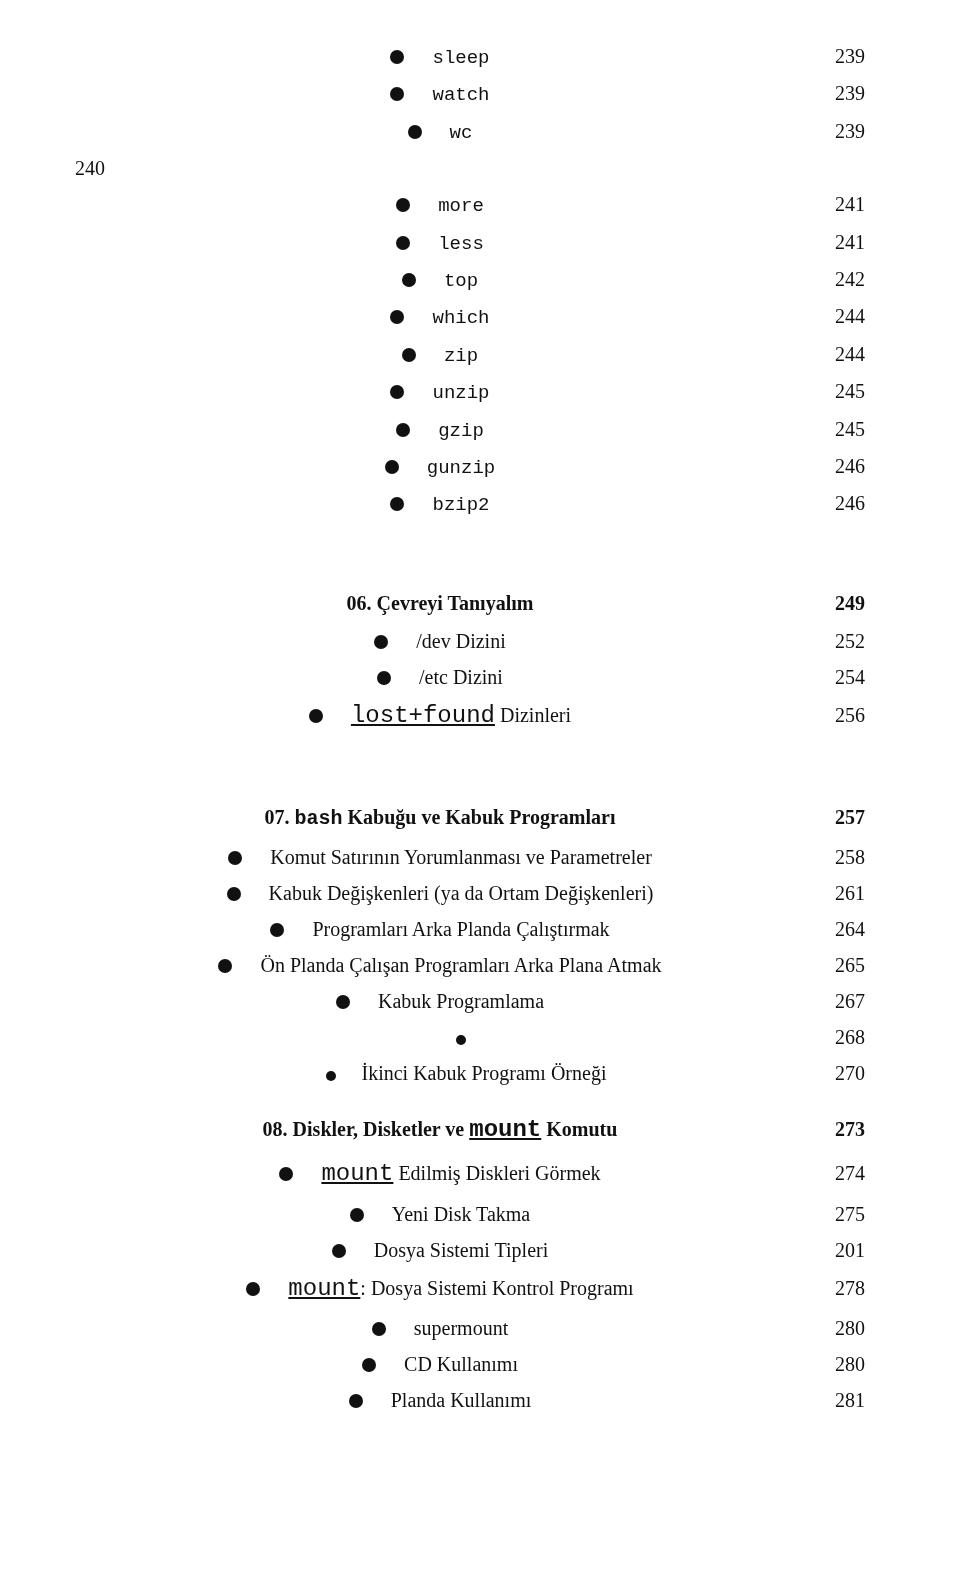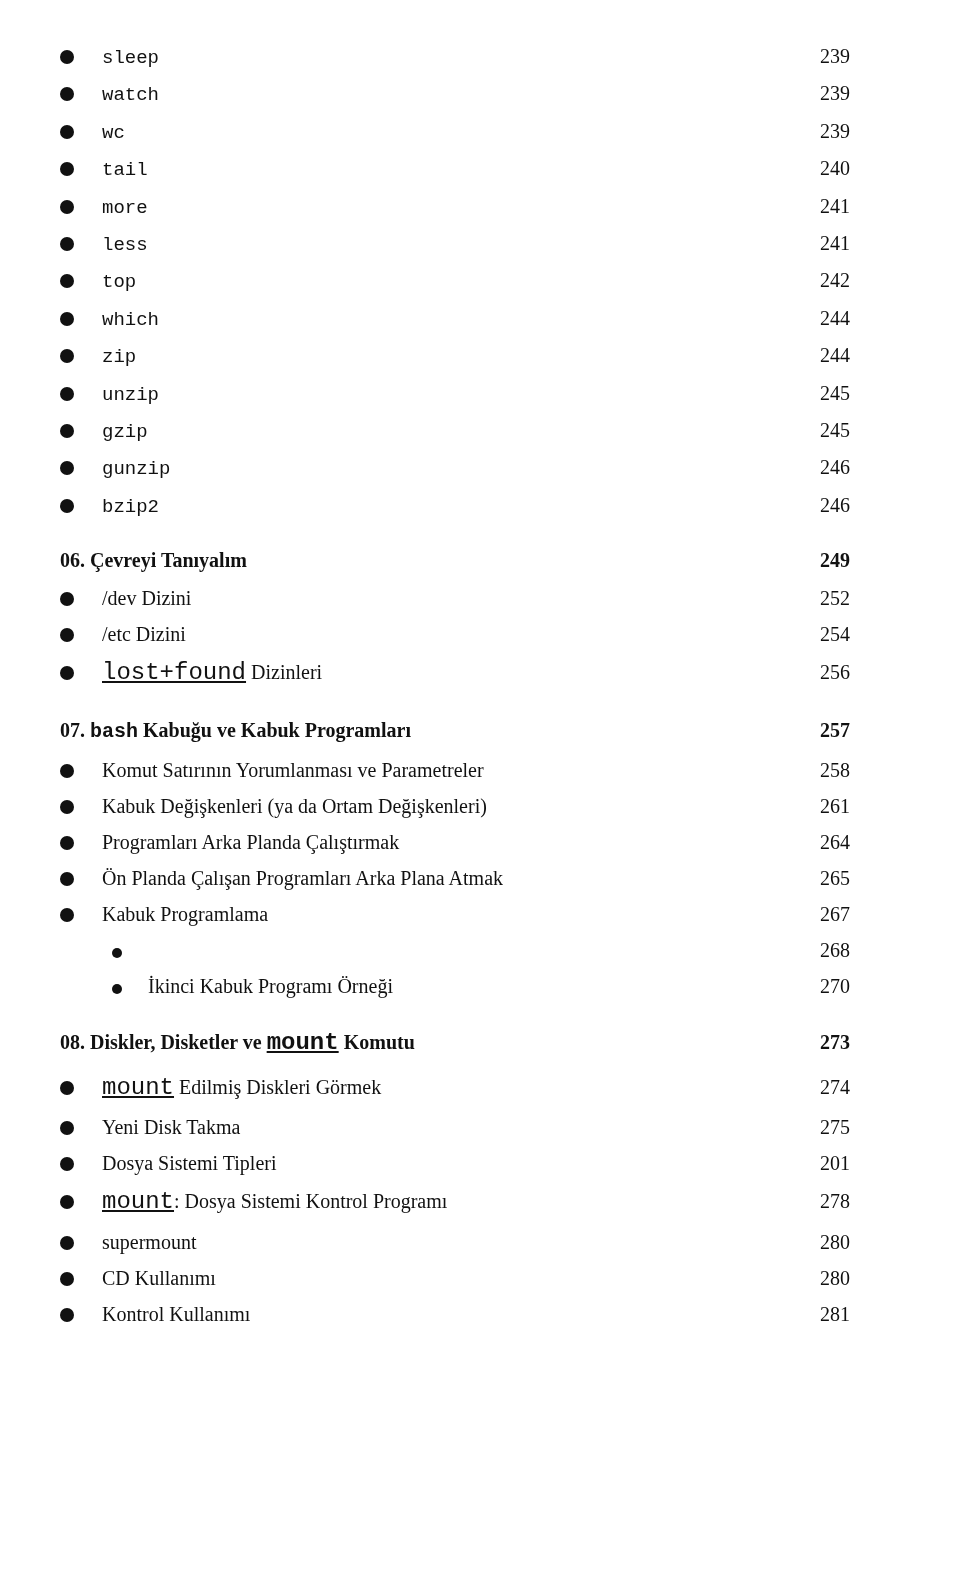--- a/index.html
+++ b/index.html
@@ -24,20 +24,21 @@
       align-items: baseline;
       margin-bottom: 4px;
       line-height: 1.6;
     }
 
     .toc-label {
       display: flex;
       align-items: baseline;
       gap: 16px;
       flex: 1;
+      justify-content: center;
     }
 
     .bullet {
       display: inline-block;
       width: 14px;
       height: 14px;
       background: #111;
       border-radius: 50%;
       margin-right: 12px;
       flex-shrink: 0;
@@ -64,34 +65,35 @@
 
     .toc-text.mono {
       font-family: 'Courier New', Courier, monospace;
       font-size: 19px;
     }
 
     .toc-page {
       font-family: Georgia, 'Times New Roman', serif;
       font-size: 20px;
       min-width: 60px;
-      text-align: left;
+      text-align: center;
     }
 
     .section-heading {
       display: flex;
       justify-content: space-between;
       align-items: baseline;
       margin-top: 22px;
       margin-bottom: 6px;
       line-height: 1.6;
     }
 
     .section-heading .toc-text {
       font-weight: bold;
+      margin-top: 44px;
     }
 
     .indent-2 {
       padding-left: 52px;
     }
 
     .mixed-text {
       font-family: Georgia, 'Times New Roman', serif;
       font-size: 20px;
     }
@@ -121,24 +123,20 @@
       <span class="toc-page">239</span>
     </div>
     <div class="toc-entry">
       <div class="toc-label">
         <span class="bullet"></span>
         <span class="toc-text mono">wc</span>
       </div>
       <span class="toc-page">239</span>
     </div>
     <div class="toc-entry">
-      <div class="toc-label">
-        <span class="bullet"></span>
-        <span class="toc-text mono">tail</span>
-      </div>
       <span class="toc-page">240</span>
     </div>
     <div class="toc-entry">
       <div class="toc-label">
         <span class="bullet"></span>
         <span class="toc-text mono">more</span>
       </div>
       <span class="toc-page">241</span>
     </div>
     <div class="toc-entry">
@@ -322,17 +320,17 @@
     <div class="toc-entry">
       <div class="toc-label">
         <span class="bullet"></span>
         <span class="toc-text">CD Kullanımı</span>
       </div>
       <span class="toc-page">280</span>
     </div>
     <div class="toc-entry">
       <div class="toc-label">
         <span class="bullet"></span>
-        <span class="toc-text">Kontrol Kullanımı</span>
+        <span class="toc-text">Planda Kullanımı</span>
       </div>
       <span class="toc-page">281</span>
     </div>
   </div>
 
 </body></html>

